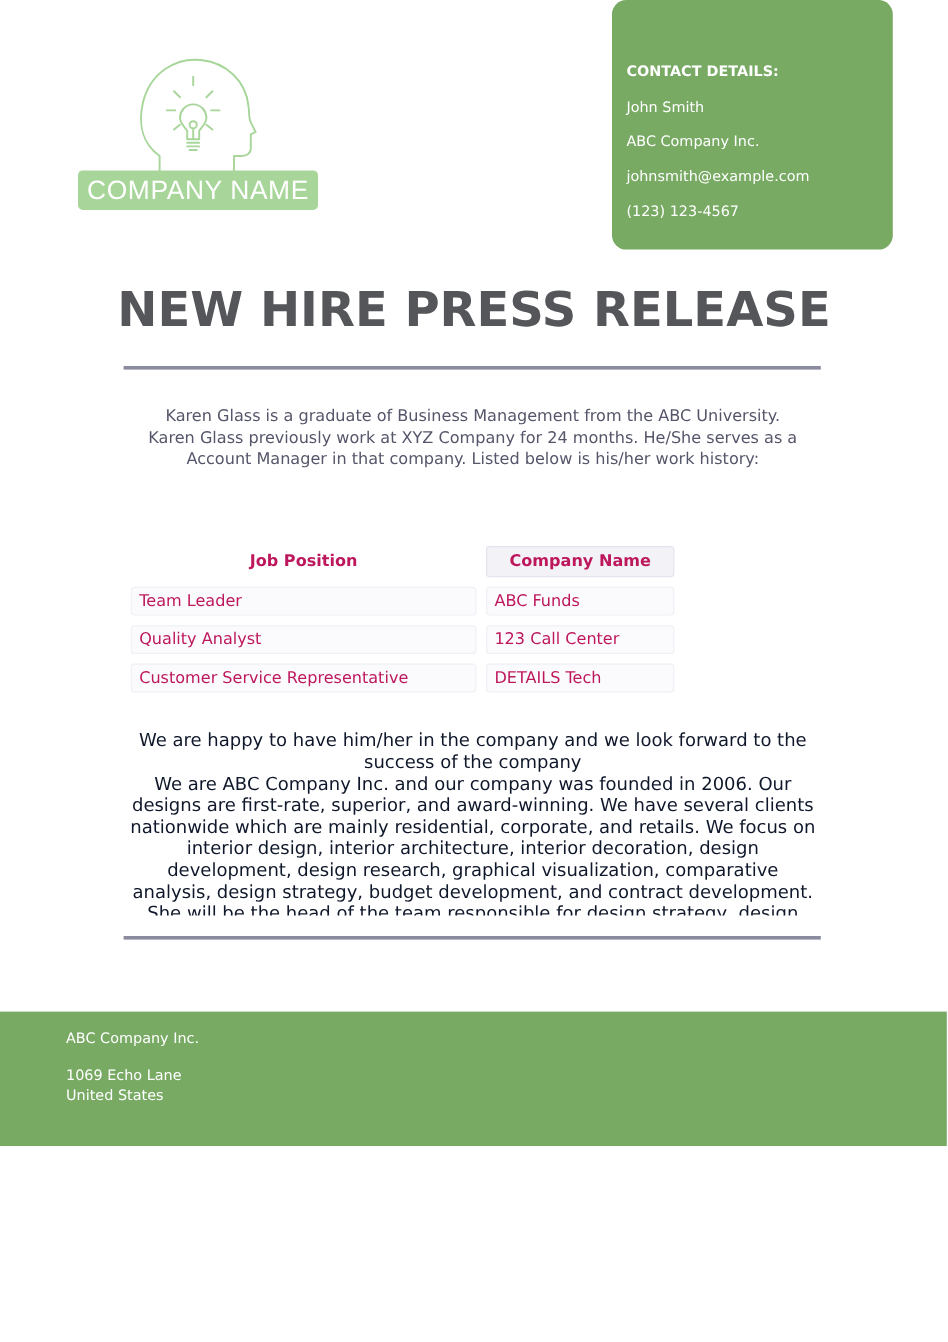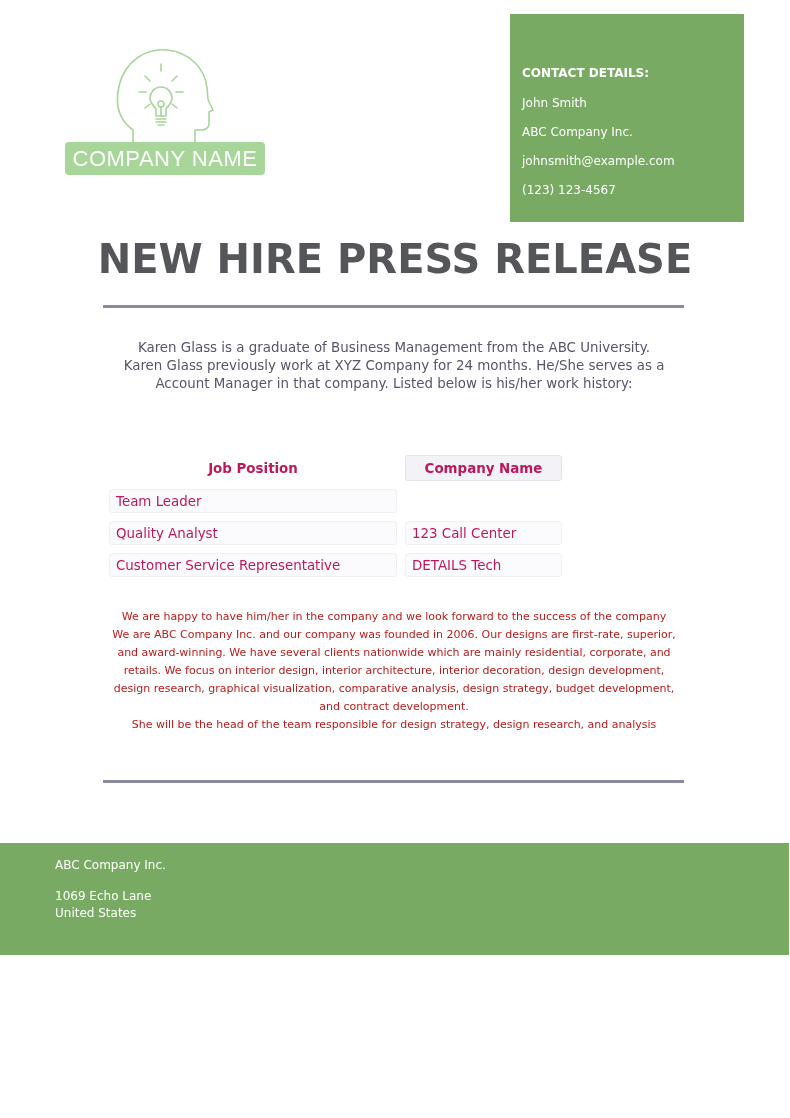--- a/index.html
+++ b/index.html
@@ -9,22 +9,22 @@
     }
     .logo { position: absolute; left: 65px; top: 46px; width: 200px; height: 130px; }
     .logo svg { position: absolute; left: 50px; top: 0; }
     .logo-band {
       position: absolute; left: 0; top: 96px; width: 200px; height: 33px;
       background: #a8d69a; border-radius: 4px; color: #ffffff;
       font-family: "Liberation Sans", sans-serif; font-size: 22px; letter-spacing: 0.5px;
       text-align: center; line-height: 33px; font-weight: 400;
     }
     .contact {
-      position: absolute; left: 510px; top: 14px; width: 234px; height: 208px; background: #78aa64; color: #ffffff;
-      box-sizing: border-box; padding: 52px 0 0 12px; font-size: 12px;
+      position: absolute; left: 510px; top: 0; width: 234px; height: 208px; background: #78aa64; color: #ffffff;
+      box-sizing: border-box; padding: 52px 0 0 12px; font-size: 12px; border-radius: 12px;
     }
     .contact .c-title { font-weight: bold; margin-bottom: 16px; }
     .contact .c-line { margin-bottom: 15px; }
     .title {
       position: absolute; left: 0; top: 236px; width: 790px; text-align: center;
       font-size: 40px; font-weight: bold; color: #55565a; letter-spacing: 0px;
     }
     .rule { position: absolute; left: 103px; width: 581px; height: 3px; background: #8a8b9f; }
     .intro {
       position: absolute; left: 110px; top: 339px; width: 568px; text-align: center;
@@ -37,21 +37,21 @@
       height: 24px; line-height: 24px; font-size: 13.4px; box-sizing: border-box; padding-left: 6px;
       background: #fbfbfe; border: 1px solid #f0f0f5; border-radius: 3px; color: #be185d;
     }
     .c1 { width: 288px; }
     .c2 { width: 157px; }
     .head .cell { font-weight: bold; text-align: center; padding-left: 0; height: 26px; line-height: 26px; }
     .head .c1 { background: transparent; border-color: transparent; }
     .head .c2 { background: #f2f2f7; border-color: #e4e4ec; }
     .body-text {
       position: absolute; left: 105px; top: 608px; width: 578px; height: 155px; overflow: hidden;
-      text-align: center; font-size: 11px; line-height: 18px; color: #b91c1c;
+      text-align: center; font-size: 15px; line-height: 18px; color: #0f172a;
     }
     .body-text p { margin: 0; }
     .footer {
       position: absolute; left: 0; top: 843px; width: 789px; height: 112px; background: #78aa64; color: #ffffff;
       box-sizing: border-box; padding: 14px 0 0 55px; font-size: 12px; line-height: 17px;
     }
     .footer .f-company { margin-bottom: 14px; }
   </style>
 </head>
 <body>
@@ -95,20 +95,21 @@
   <p>Karen Glass previously work at XYZ Company for 24 months. He/She serves as a Account Manager in that company. Listed below is his/her work history:</p>
 </div>
 
 <div class="table">
   <div class="trow head">
     <div class="cell c1">Job Position</div>
     <div class="cell c2">Company Name</div>
   </div>
   <div class="trow">
     <div class="cell c1">Team Leader</div>
+    <div class="cell c2">ABC Funds</div>
   </div>
   <div class="trow">
     <div class="cell c1">Quality Analyst</div>
     <div class="cell c2">123 Call Center</div>
   </div>
   <div class="trow">
     <div class="cell c1">Customer Service Representative</div>
     <div class="cell c2">DETAILS Tech</div>
   </div>
 </div>

